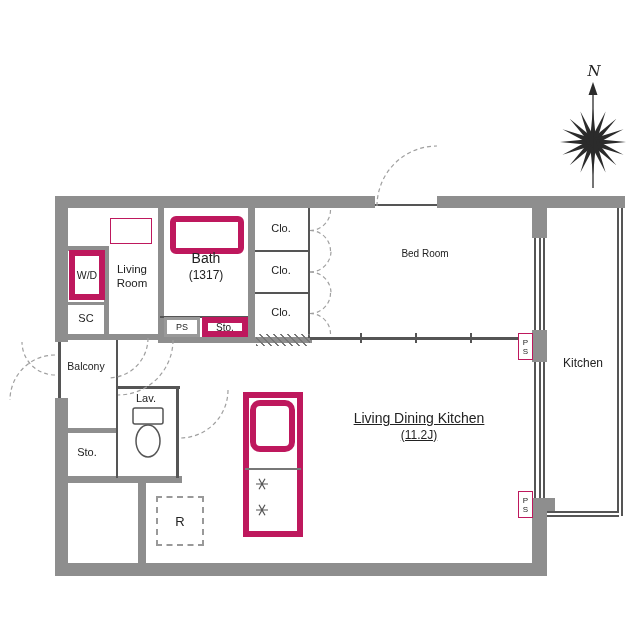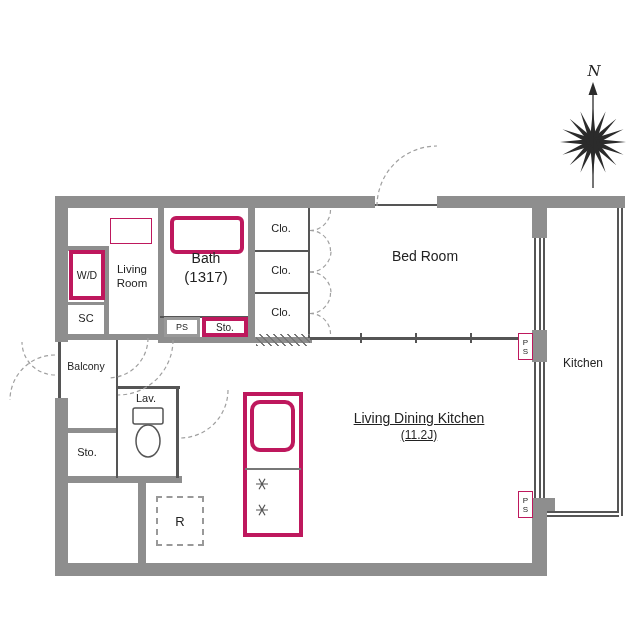--- a/index.html
+++ b/index.html
@@ -1,21 +1,21 @@
 <!DOCTYPE html>
 <html><head>
 <meta charset="utf-8">
 <style>
   *{box-sizing:border-box;}
   html,body{margin:0;padding:0;background:#fff;}
   .plan{position:relative;width:640px;height:640px;background:#ffffff;
         font-family:"Liberation Sans",sans-serif;color:#222;overflow:hidden;}
   .wall{position:absolute;background:#8e8e8e;}
   .tline{position:absolute;background:#555;}
-  .box{position:absolute;background:#fff;border:4px solid #be185d;}
+  .box{position:absolute;background:#fff;border:6px solid #be185d;}
   .dashedbox{position:absolute;border:2px dashed #999;background:#fff;}
   .label{position:absolute;text-align:center;line-height:1.25;color:#222;}
   .label .main{display:block;}
   .label .sub{display:block;}
   .flexc{display:flex;align-items:center;justify-content:center;}
   .window{position:absolute;background:#fff;border-left:2px solid #555;border-right:2px solid #555;}
   .window .mull{position:absolute;left:50%;top:0;bottom:0;width:2px;margin-left:-1px;background:#555;}
   .rail-v{position:absolute;background:#fff;border-left:2px solid #555;border-right:2px solid #555;}
   .rail-h{position:absolute;background:#fff;border-top:2px solid #555;border-bottom:2px solid #555;}
   .hatch{position:absolute;background:repeating-linear-gradient(45deg,#777 0 1.5px,transparent 1.5px 5px);}
@@ -140,21 +140,21 @@
       <polygon points="0,-60 -4.5,-47 4.5,-47" fill="#2b2b2b"></polygon>
     </g>
   </svg>
 
   <div class="label" style="left:582px;top:62px;width:24px;font-family:'DejaVu Serif',serif;font-style:italic;font-size:15px;">
     <span>N</span>
   </div>
 
   <div class="label" style="left:164px;top:250px;width:84px;">
     <span class="main" style="font-size:14px;">Bath</span>
-    <span class="sub" style="font-size:15px;">(1317)</span>
+    <span class="sub" style="font-size:12px;">(1317)</span>
   </div>
 
   <div class="label" style="left:107px;top:262px;width:50px;font-size:11.5px;">
     <span class="main">Living</span>
     <span class="main">Room</span>
   </div>
 
   <div class="label" style="left:68px;top:312px;width:36px;font-size:11px;">
     <span>SC</span>
   </div>
@@ -175,21 +175,21 @@
     <span>Clo.</span>
   </div>
   <div class="label" style="left:256px;top:264px;width:50px;font-size:11px;">
     <span>Clo.</span>
   </div>
   <div class="label" style="left:256px;top:306px;width:50px;font-size:11px;">
     <span>Clo.</span>
   </div>
 
   <div class="label" style="left:330px;top:248px;width:190px;">
-    <span class="main" style="font-size:14px;">Bed Room</span>
+    <span class="main" style="font-size:10px;">Bed Room</span>
   </div>
 
   <div class="label" style="left:308px;top:410px;width:222px;text-decoration:underline;">
     <span class="main" style="font-size:14px;">Living Dining Kitchen</span>
     <span class="sub" style="font-size:12px;">(11.2J)</span>
   </div>
 
   <div class="label" style="left:547px;top:356px;width:72px;font-size:12px;">
     <span>Kitchen</span>
   </div>

